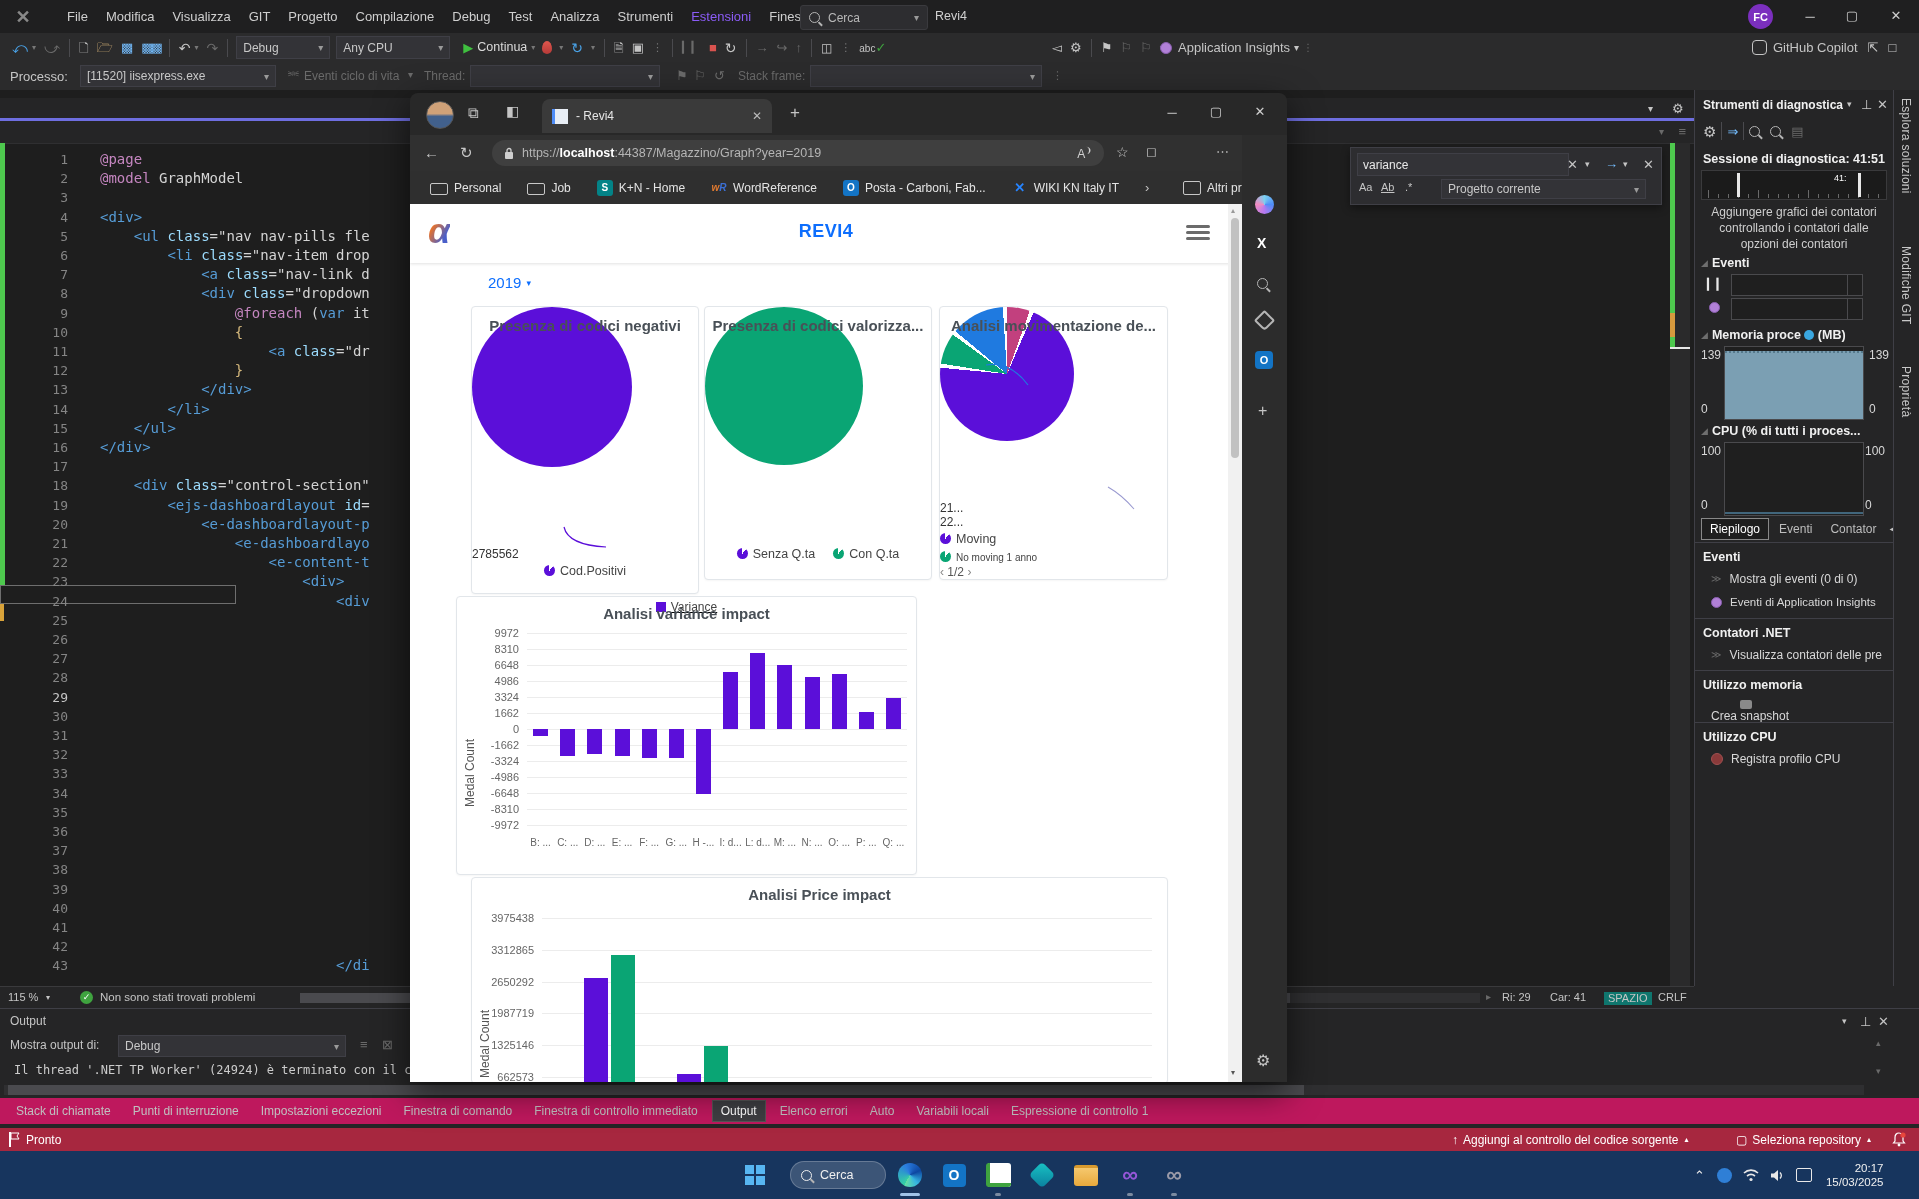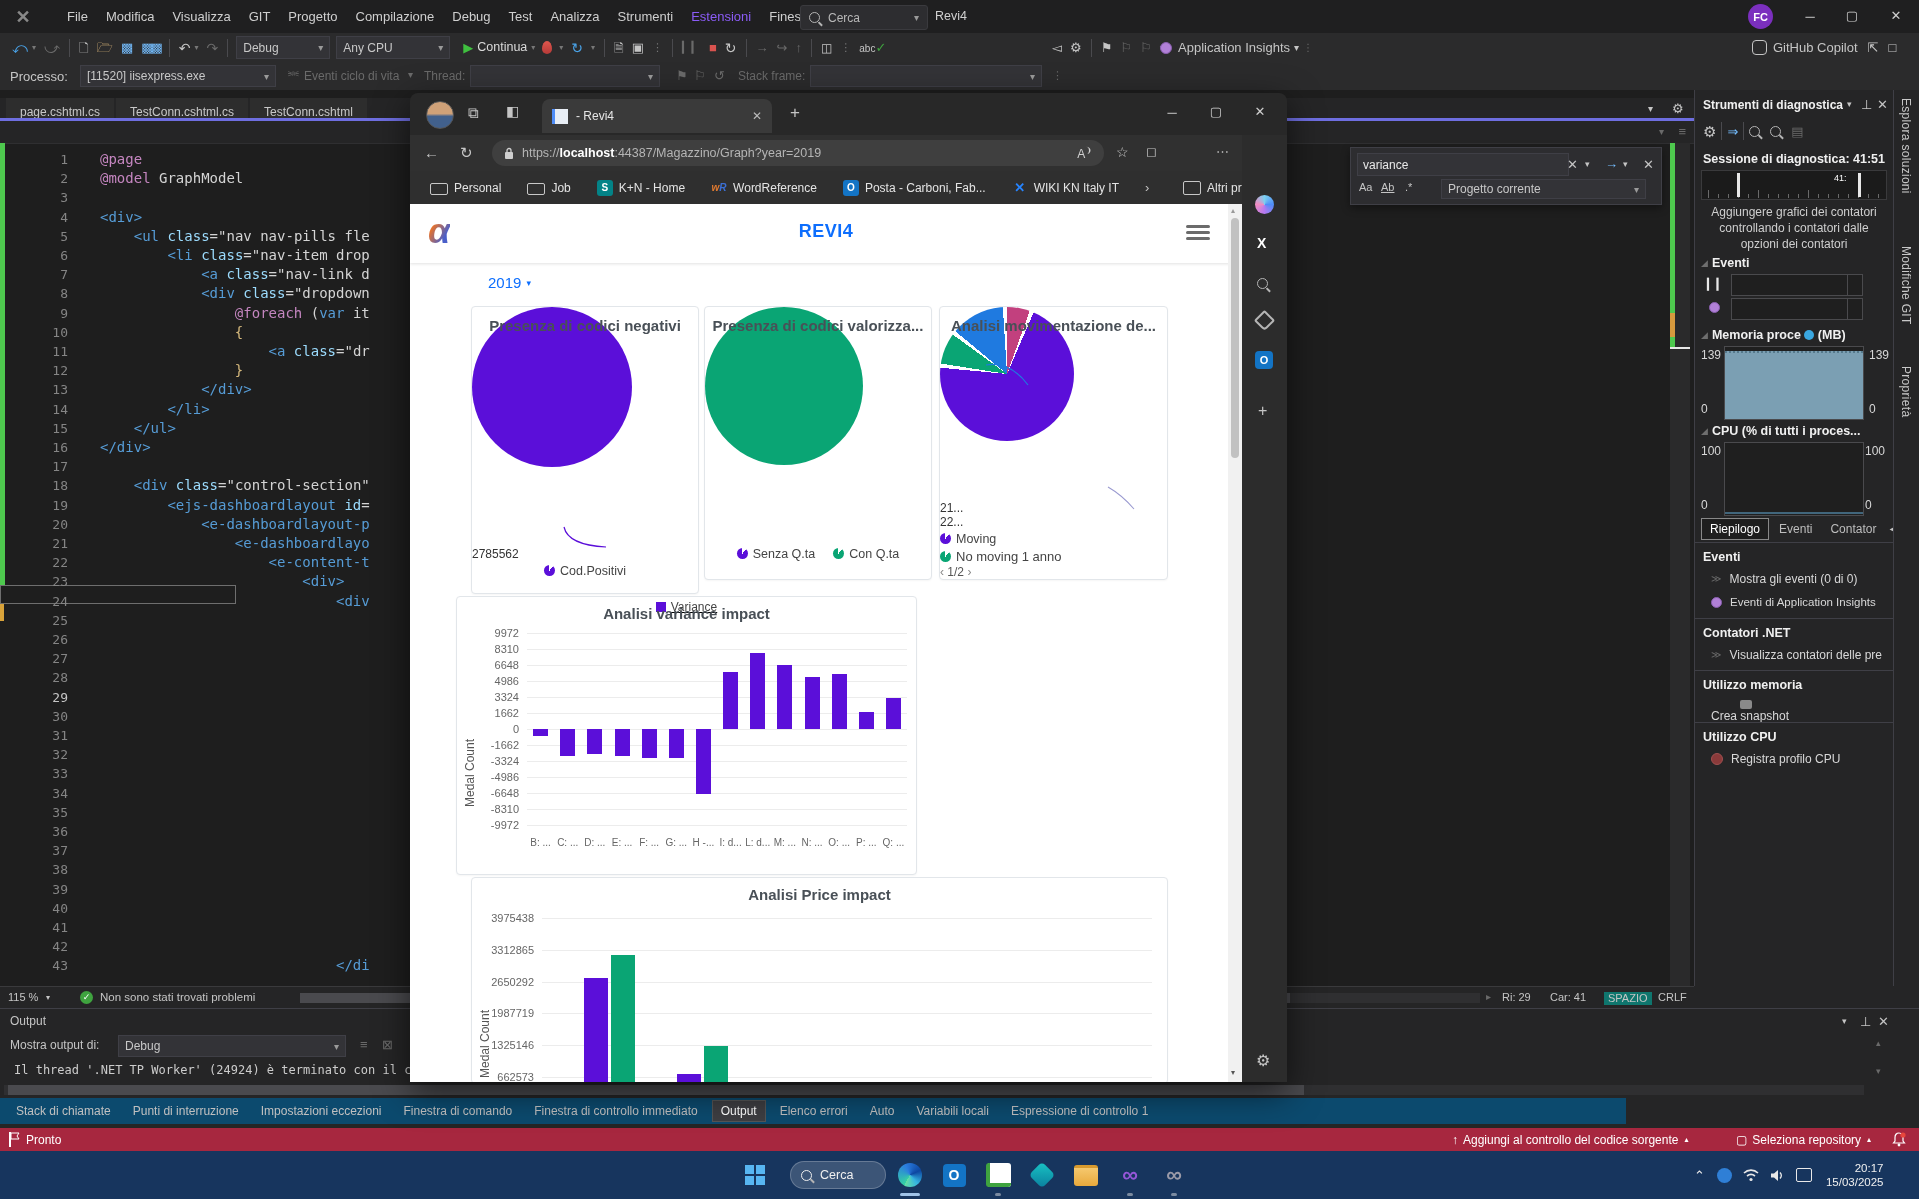--- a/index.html
+++ b/index.html
@@ -164,25 +164,20 @@
     <span class="abs glyph dis" style="left:738px;top:8px;font-size:12px;">Stack frame:</span>
     <div class="abs ddbox" style="left:810px;top:3px;width:232px;">
         <span class="caret">▾</span>
       </div>
     <span class="abs glyph dis" style="left:1052px;top:8px;font-size:11px;">⋮</span>
   </div>
 
   <div class="abs" id="vs-editor" style="left:0;top:90px;width:1694px;height:896px;background:#1e1e1e;overflow:hidden;">
 
     <div class="abs" style="left:0;top:8px;height:28px;width:1694px;background:#252526;"></div>
-    <div id="editor-tabs" class="abs row" style="left:6px;top:8px;height:28px;">
-        <div style="height: 28px; background: rgb(45, 45, 45); color: rgb(200, 200, 200); font-size: 12px; display: flex; align-items: center; padding: 0px 14px; margin-right: 2px;">page.cshtml.cs</div>
-        <div style="height: 28px; background: rgb(45, 45, 45); color: rgb(200, 200, 200); font-size: 12px; display: flex; align-items: center; padding: 0px 14px; margin-right: 2px;">TestConn.cshtml.cs</div>
-        <div style="height: 28px; background: rgb(45, 45, 45); color: rgb(200, 200, 200); font-size: 12px; display: flex; align-items: center; padding: 0px 14px; margin-right: 2px;">TestConn.cshtml</div>
-      </div>
     <div class="abs" style="left:0;top:28px;width:1694px;height:3px;background:#6e6ee0;"></div>
     <span class="abs glyph" style="left:1648px;top:14px;font-size:10px;">▾</span>
     <span class="abs glyph" style="left:1672px;top:12px;">⚙</span>
 
     <div class="abs" style="left:0;top:31px;width:1694px;height:22px;background:#252526;border-bottom:1px solid #2f2f31;">
       <span class="abs glyph dis" style="right:30px;top:6px;font-size:10px;">▾</span>
       <span class="abs glyph dis" style="right:8px;top:4px;">≡</span>
     </div>
     <div id="code-pane" class="abs" style="left:0;top:53px;width:1694px;height:843px;">
         <div class="lnum" style="left: 28px; top: 7px;">1</div>
@@ -453,21 +448,21 @@
     <span class="abs glyph dis" style="left:360px;top:29px;">≡</span>
     <span class="abs glyph dis" style="left:382px;top:29px;">⊠</span>
     <span class="abs mono" style="left:14px;top:54px;font-size:12px;color:#cccccc;white-space:pre;">Il thread '.NET TP Worker' (24924) è terminato con il c</span>
     <div class="abs" style="left:4px;top:76px;width:1860px;height:10px;background:#2f2f31;">
       <div class="abs" style="left:4px;top:0;width:1296px;height:10px;background:#4a4a4e;"></div>
       </div>
     <span class="abs glyph dis" style="left:1876px;top:30px;font-size:9px;">▴</span>
     <span class="abs glyph dis" style="left:1876px;top:58px;font-size:9px;">▾</span>
   </div>
 
-  <div class="abs row" id="panel-tabs" style="left:0;top:1098px;width:1626px;height:26px;background:#0c4a6e;padding-left:8px;box-sizing:border-box;">
+  <div class="abs row" id="panel-tabs" style="left:0;top:1098px;width:1919px;height:26px;background:#be185d;padding-left:8px;box-sizing:border-box;">
       <div style="height: 20px; display: flex; align-items: center; padding: 0px 8px; margin-right: 6px; font-size: 12px; white-space: nowrap; color: rgb(192, 192, 192);">Stack di chiamate</div>
       <div style="height: 20px; display: flex; align-items: center; padding: 0px 8px; margin-right: 6px; font-size: 12px; white-space: nowrap; color: rgb(192, 192, 192);">Punti di interruzione</div>
       <div style="height: 20px; display: flex; align-items: center; padding: 0px 8px; margin-right: 6px; font-size: 12px; white-space: nowrap; color: rgb(192, 192, 192);">Impostazioni eccezioni</div>
       <div style="height: 20px; display: flex; align-items: center; padding: 0px 8px; margin-right: 6px; font-size: 12px; white-space: nowrap; color: rgb(192, 192, 192);">Finestra di comando</div>
       <div style="height: 20px; display: flex; align-items: center; padding: 0px 8px; margin-right: 6px; font-size: 12px; white-space: nowrap; color: rgb(192, 192, 192);">Finestra di controllo immediato</div>
       <div style="height: 20px; display: flex; align-items: center; padding: 0px 8px; margin-right: 6px; font-size: 12px; white-space: nowrap; background: rgb(62, 62, 66); color: rgb(255, 255, 255); border: 1px solid rgb(85, 85, 85);">Output</div>
       <div style="height: 20px; display: flex; align-items: center; padding: 0px 8px; margin-right: 6px; font-size: 12px; white-space: nowrap; color: rgb(192, 192, 192);">Elenco errori</div>
       <div style="height: 20px; display: flex; align-items: center; padding: 0px 8px; margin-right: 6px; font-size: 12px; white-space: nowrap; color: rgb(192, 192, 192);">Auto</div>
       <div style="height: 20px; display: flex; align-items: center; padding: 0px 8px; margin-right: 6px; font-size: 12px; white-space: nowrap; color: rgb(192, 192, 192);">Variabili locali</div>
       <div style="height: 20px; display: flex; align-items: center; padding: 0px 8px; margin-right: 6px; font-size: 12px; white-space: nowrap; color: rgb(192, 192, 192);">Espressione di controllo 1</div>
@@ -604,21 +599,21 @@
             <div style="left: 84px; top: 101px; width: 60px; height: 60px; border-radius: 50%; background: rgb(255, 255, 255);"></div>
             <svg class="abs" style="left:44px;top:52px;" width="46px" height="28" viewBox="0 0 46 28">
               <path d="M2 6 Q26 2 44 26" fill="none" stroke="#1f7ae0" stroke-width="1.2"></path>
             </svg>
             <div style="left: 14px; top: 50px; font-size: 12px; color: rgb(51, 51, 51);">21...</div>
             <svg class="abs" style="left:166px;top:178px;" width="30" height="26" viewBox="0 0 30 26">
               <path d="M2 2 Q16 10 28 24" fill="none" stroke="#9a9ad0" stroke-width="1.1"></path>
             </svg>
             <div style="left: 188px; top: 200px; font-size: 12px; color: rgb(51, 51, 51);">22...</div>
             <div style="left: 42px; top: 230px;"><span class="legend-pie" style="background:conic-gradient(#fff 0 11%,#5b0fd9 11% 100%);"></span><span style="font-size:12.5px;color:#444;">Moving</span></div>
-            <div style="left: 42px; top: 250px;"><span class="legend-pie" style="background:conic-gradient(#fff 0 11%,#0aa574 11% 100%);"></span><span style="font-size:13px;color:#444;">No moving 1 anno</span></div>
+            <div style="left: 42px; top: 250px;"><span class="legend-pie" style="background:conic-gradient(#fff 0 11%,#0aa574 11% 100%);"></span><span style="font-size:10px;color:#444;">No moving 1 anno</span></div>
             <div style="left: 120px; top: 270px; font-size: 12px; color: rgb(85, 85, 85);"><span style="color:#888;">‹</span> <span>1/2</span> <span style="color:#888;">›</span></div>
           </div>
           <div class="card" style="left: 46px; top: 392px; width: 459px; height: 277px; overflow: hidden; text-decoration: underline;">
             <div class="cardtitle" style="top: 8px;">Analisi variance impact</div>
             <div class="abs vlabel" style="left: 6px; top: 90px; height: 120px;">Medal Count</div>
             <div class="abs gridline" style="left: 70px; top: 36px; width: 380px;"></div>
             <div class="abs tick" style="left: 0px; top: 30px; width: 62px;">9972</div>
             <div class="abs gridline" style="left: 70px; top: 52px; width: 380px;"></div>
             <div class="abs tick" style="left: 0px; top: 46px; width: 62px;">8310</div>
             <div class="abs gridline" style="left: 70px; top: 68px; width: 380px;"></div>

